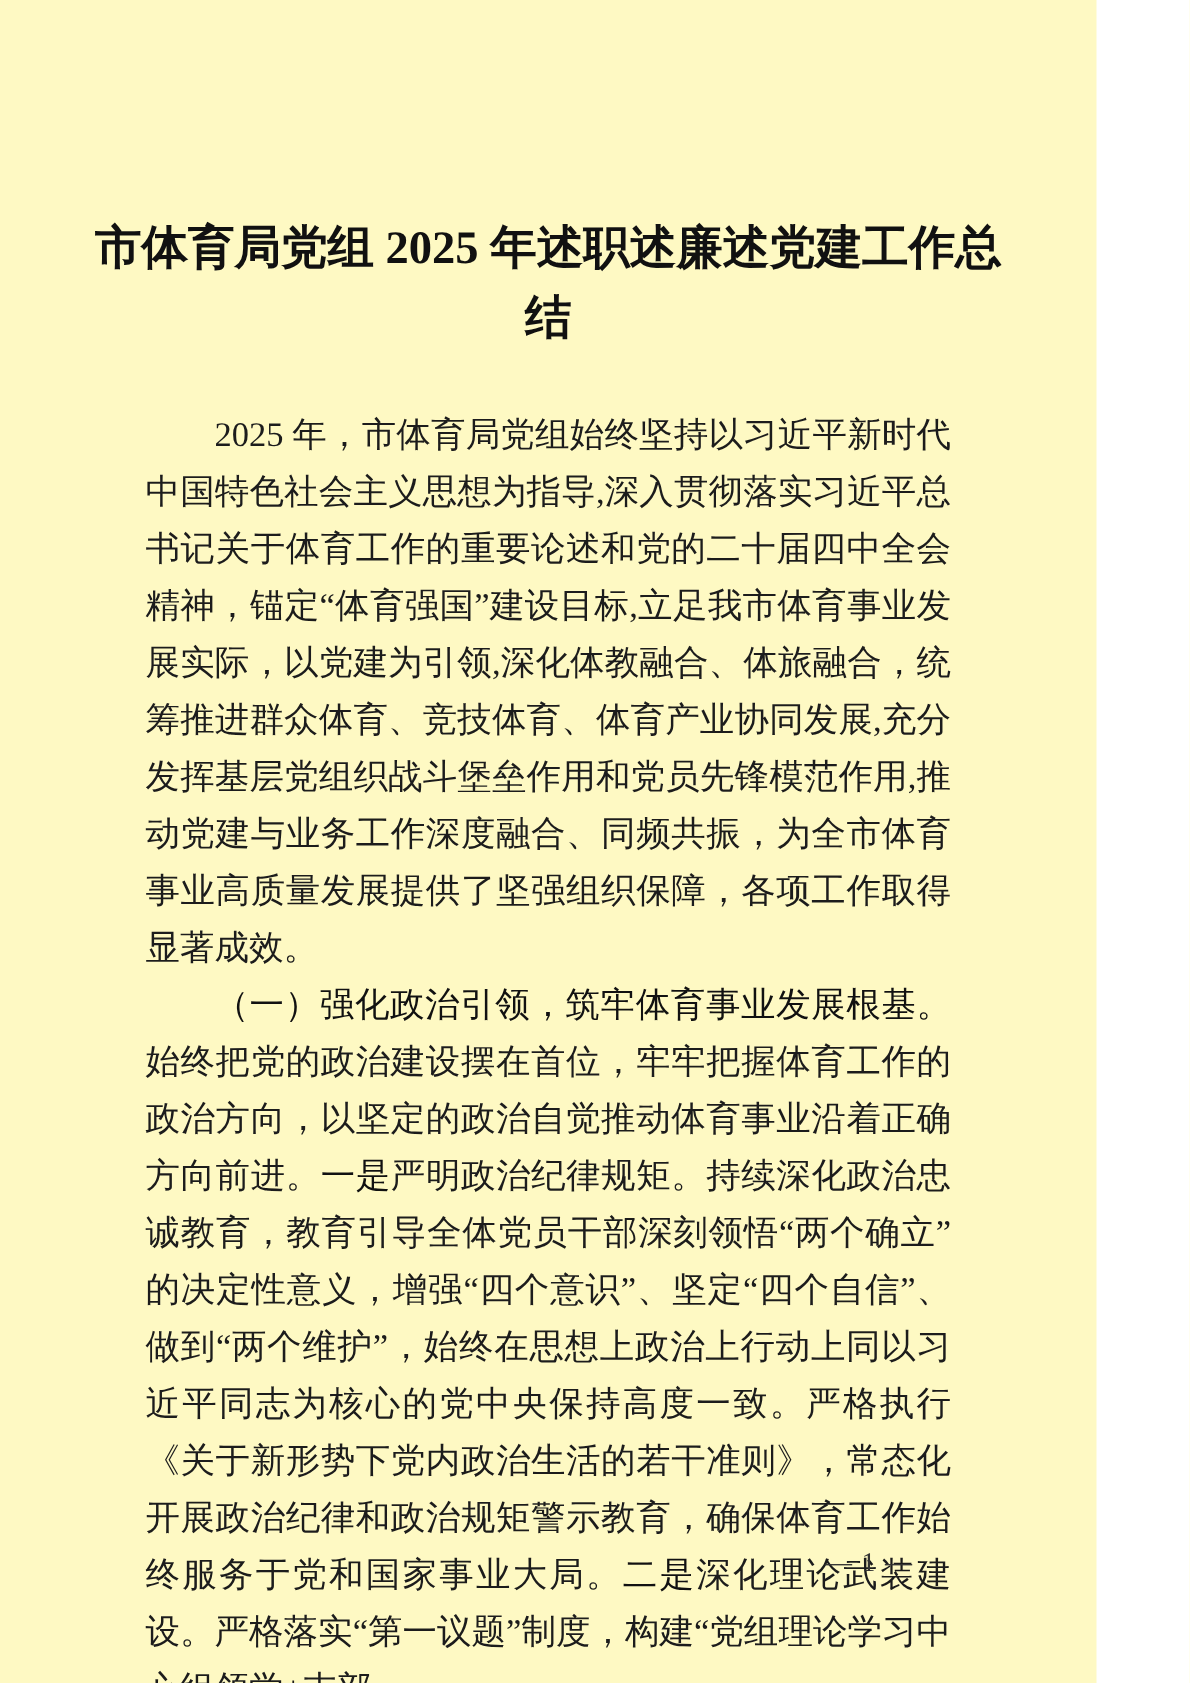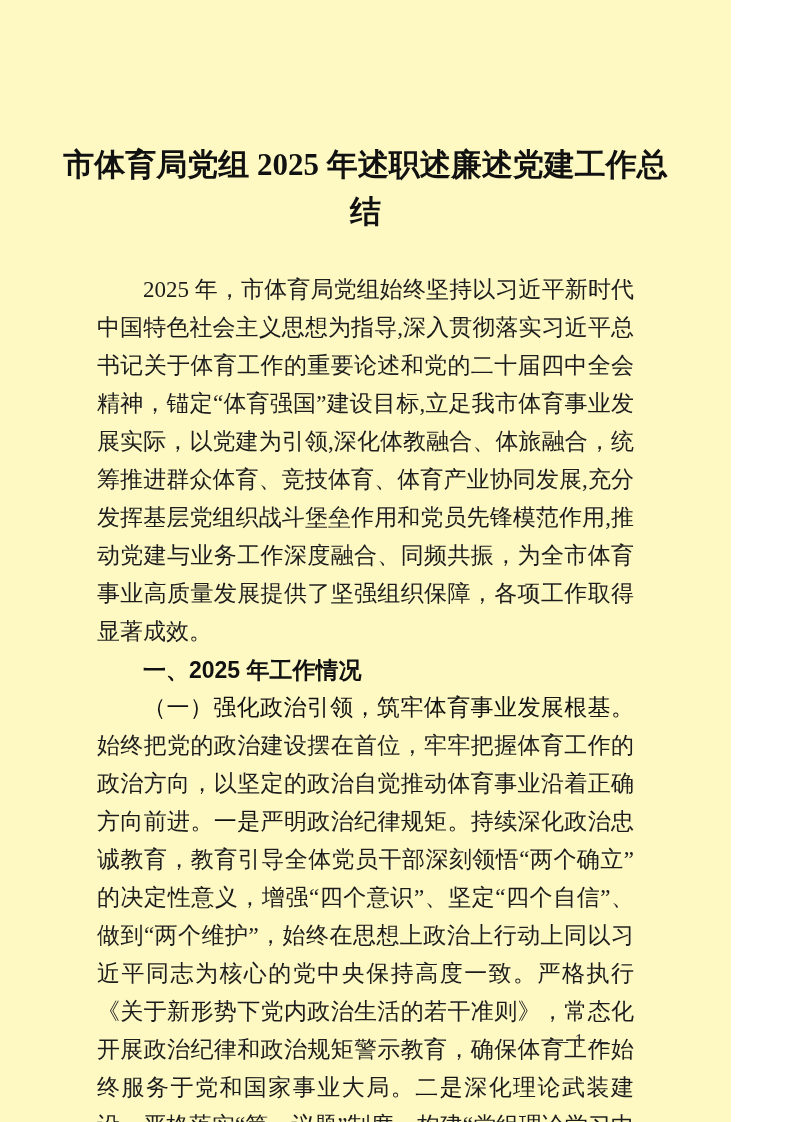--- a/index.html
+++ b/index.html
@@ -64,21 +64,20 @@
 <body>
 
 <div class="page">
 
   <h1 class="doc-title">市体育局党组 2025 年述职述廉述党建工作总结</h1>
 
   <div class="content">
 
     <p class="para">2025 年，市体育局党组始终坚持以习近平新时代中国特色社会主义思想为指导,深入贯彻落实习近平总书记关于体育工作的重要论述和党的二十届四中全会精神，锚定“体育强国”建设目标,立足我市体育事业发展实际，以党建为引领,深化体教融合、体旅融合，统筹推进群众体育、竞技体育、体育产业协同发展,充分发挥基层党组织战斗堡垒作用和党员先锋模范作用,推动党建与业务工作深度融合、同频共振，为全市体育事业高质量发展提供了坚强组织保障，各项工作取得显著成效。</p>
 
-    <h2 class="section-heading">一、2025 年工作情况</h2>
 
     <p class="para"><span class="run-bold">（一）强化政治引领，筑牢体育事业发展根基。</span><span>始终把党的政治建设摆在首位，牢牢把握体育工作的政治方向，以坚定的政治自觉推动体育事业沿着正确方向前进。</span><span class="run-bold">一是</span><span>严明政治纪律规矩。持续深化政治忠诚教育，教育引导全体党员干部深刻领悟“两个确立”的决定性意义，增强“四个意识”、坚定“四个自信”、做到“两个维护”，始终在思想上政治上行动上同以习近平同志为核心的党中央保持高度一致。严格执行《关于新形势下党内政治生活的若干准则》，常态化开展政治纪律和政治规矩警示教育，确保体育工作始终服务于党和国家事业大局。</span><span class="run-bold">二是</span><span>深化理论武装建设。严格落实“第一议题”制度，构建“党组理论学习中心组领学+支部</span></p>
 
   </div>
 
   <div class="page-number">— 1 —</div>
 
 </div>
 
 </body></html>

